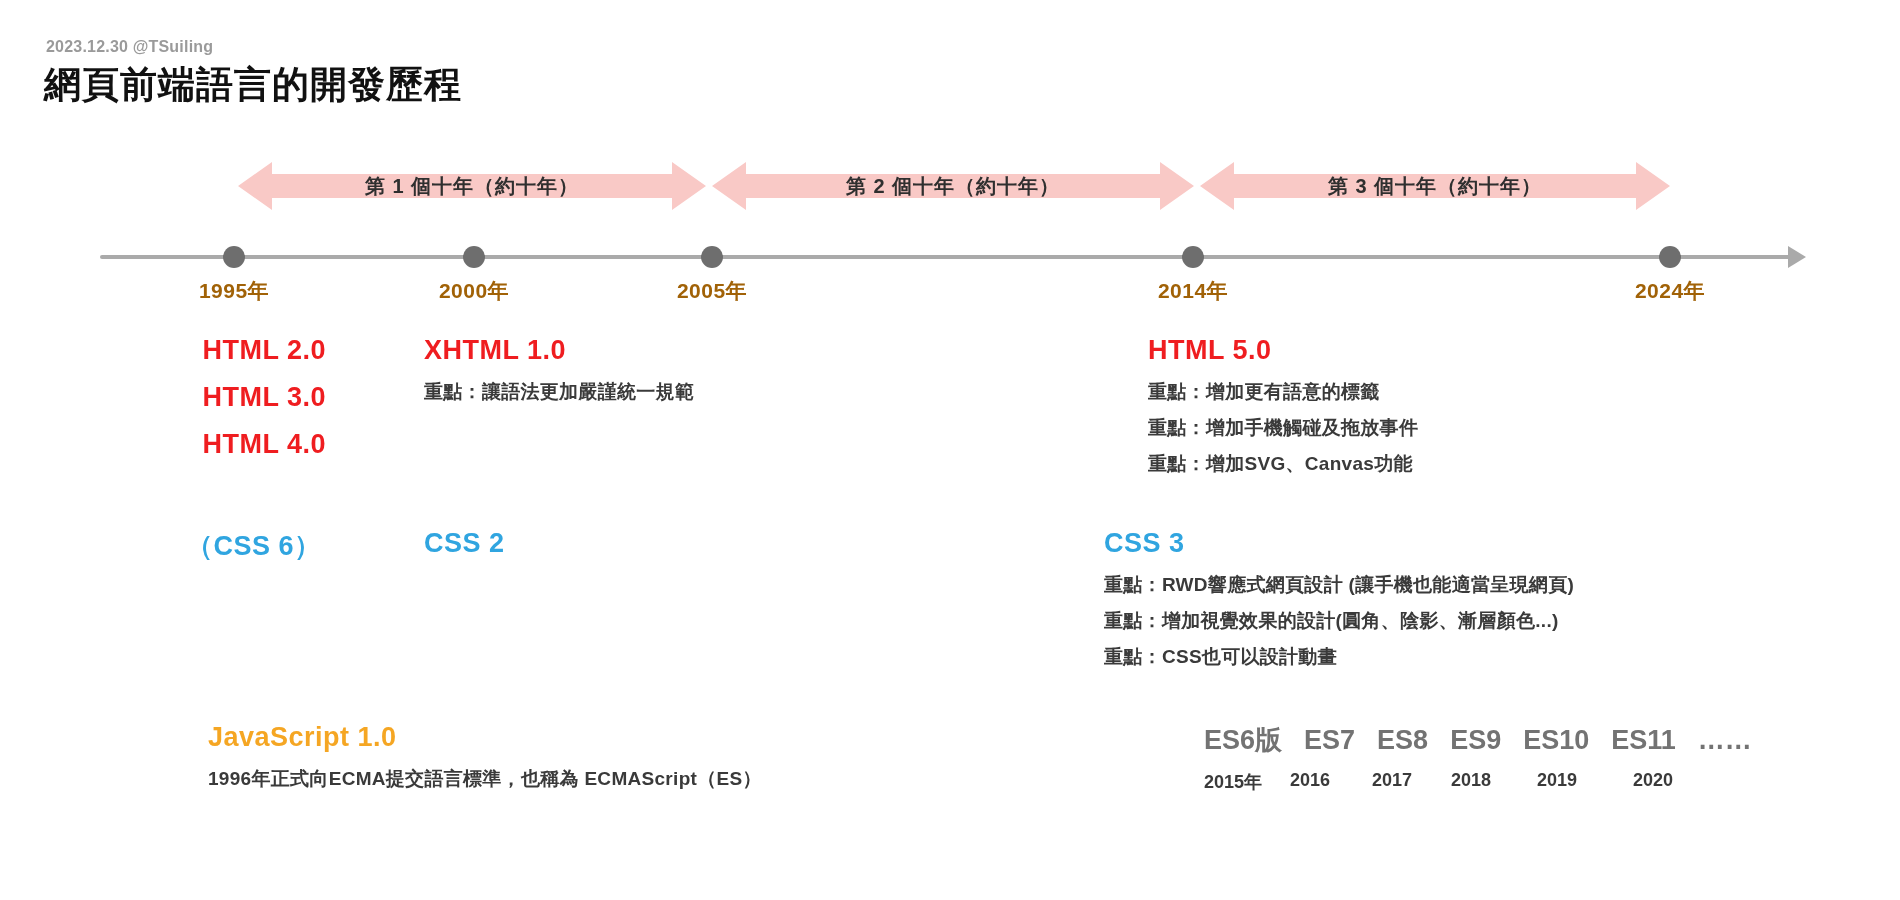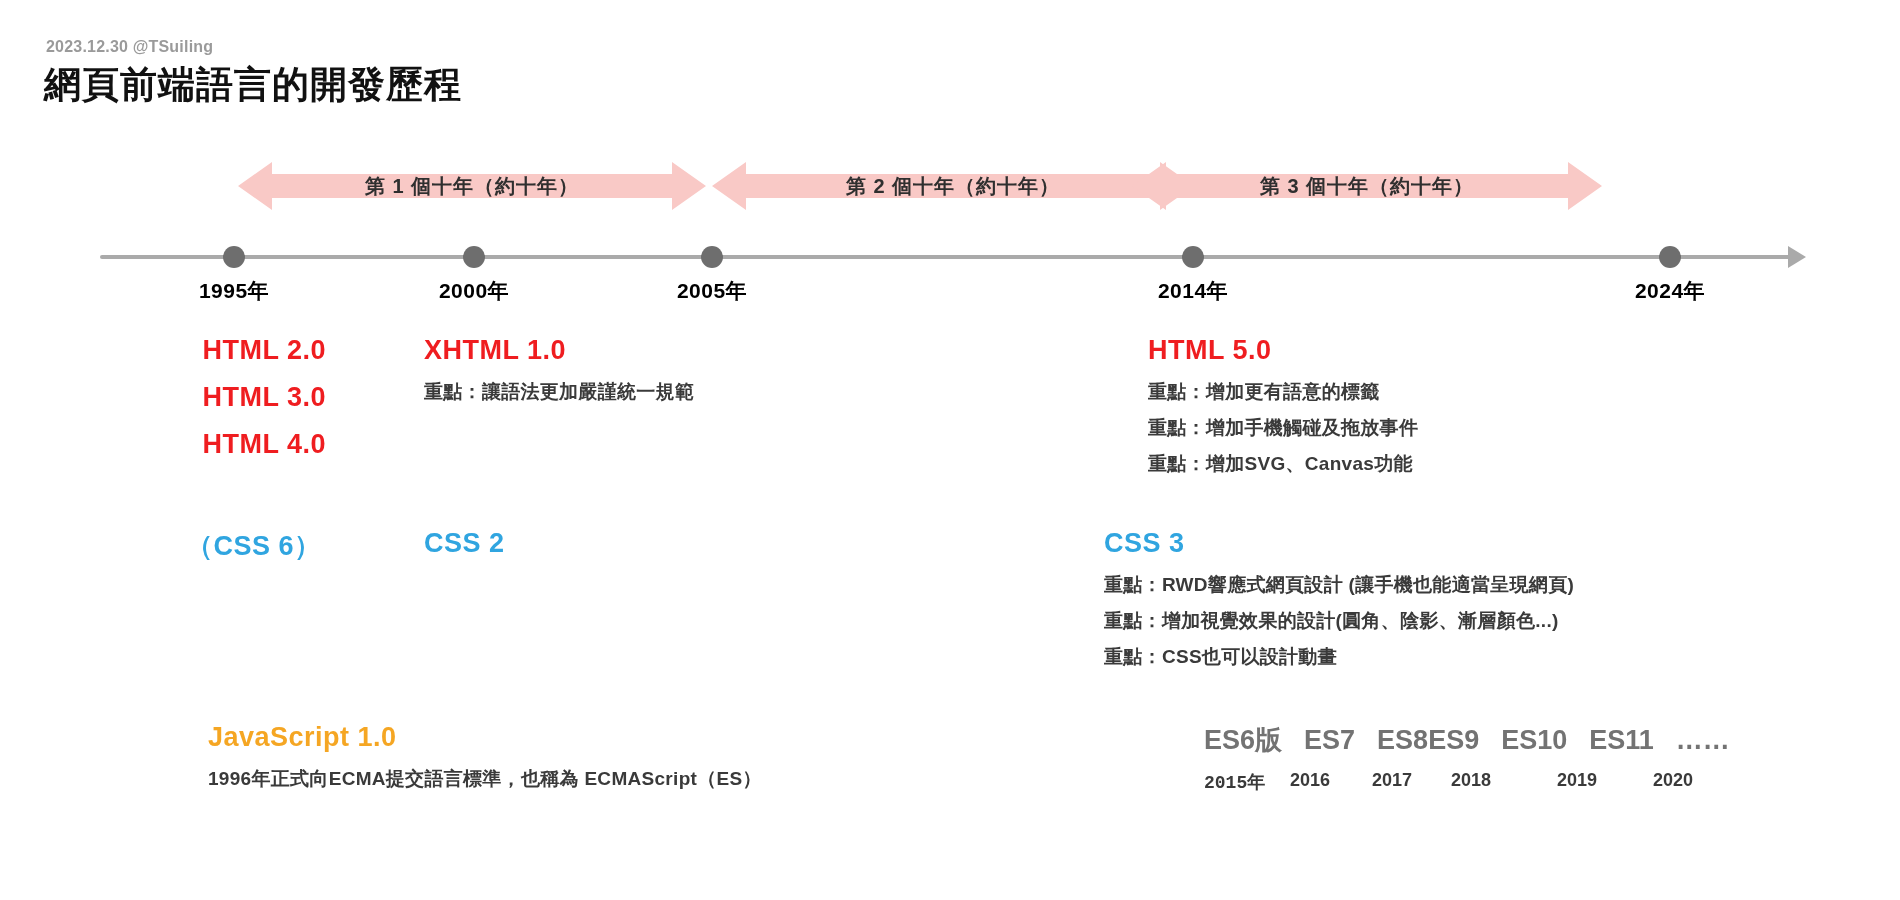--- a/index.html
+++ b/index.html
@@ -107,21 +107,21 @@
     border-radius: 50%;
     background: #6e6e6e;
     top: 10px;
     transform: translateX(-11px);
   }
   .year-lbl {
     position: absolute;
     top: 277px;
     font-size: 21px;
     font-weight: bold;
-    color: #000000;
+    color: #a16207;
     white-space: nowrap;
     transform: translateX(-50%);
     letter-spacing: 0.5px;
   }
 
   
   .block { position: absolute; }
   .head {
     font-size: 27px;
     font-weight: bold;
@@ -183,21 +183,21 @@
       <span class="lbl">第 1 個十年（約十年）</span>
     </div>
 
     <div class="decade" style="left:712px; width:482px;">
       <svg class="band" viewBox="0 0 482 52" preserveAspectRatio="none">
         <polygon points="0,26 34,2 34,14 448,14 448,2 482,26 448,50 448,38 34,38 34,50" fill="#f9c9c6"></polygon>
       </svg>
       <span class="lbl">第 2 個十年（約十年）</span>
     </div>
 
-    <div class="decade" style="left:1132px; width:470px;align-items:center;">
+    <div class="decade" style="left:1200px; width:470px;align-items:center;">
       <svg class="band" viewBox="0 0 470 52" preserveAspectRatio="none">
         <polygon points="0,26 34,2 34,14 436,14 436,2 470,26 436,50 436,38 34,38 34,50" fill="#f9c9c6"></polygon>
       </svg>
       <span class="lbl">第 3 個十年（約十年）</span>
     </div>
   </div>
 
   <div class="axis">
     <div class="axis-line"></div>
     <div class="axis-arrow"></div>
@@ -249,29 +249,29 @@
 
   <div class="block" style="left:208px; top:722px;">
     <div class="head js">JavaScript 1.0</div>
     <div class="note">1996年正式向ECMA提交語言標準，也稱為 ECMAScript（ES）</div>
   </div>
 
   <div class="block" style="left:1204px; top:722px;">
     <div class="es-row">
       <span class="es" style="margin-right:22px;">ES6版</span>
       <span class="es" style="margin-right:22px;">ES7</span>
-      <span class="es" style="">ES8</span>
+      <span class="es" style="margin-right:22px;">ES8</span>
       <span class="es" style="margin-right:22px;">ES9</span>
       <span class="es" style="margin-right:22px;">ES10</span>
       <span class="es" style="margin-right:22px;">ES11</span>
       <span class="es">……</span>
     </div>
     <div class="es-years">
-      <span class="y" style="width:86px;font-family:Liberation Mono, monospace;">2015年</span>
+      <span class="y" style="width:86px;">2015年</span>
       <span class="y" style="width:82px;">2016</span>
       <span class="y" style="width:79px;">2017</span>
       <span class="y" style="width:86px;">2018</span>
-      <span class="y" style="width:96px;margin-left:20px;">2019</span>
+      <span class="y" style="width:96px;">2019</span>
       <span class="y">2020</span>
     </div>
   </div>
 
 </div>
 
 </body></html>

